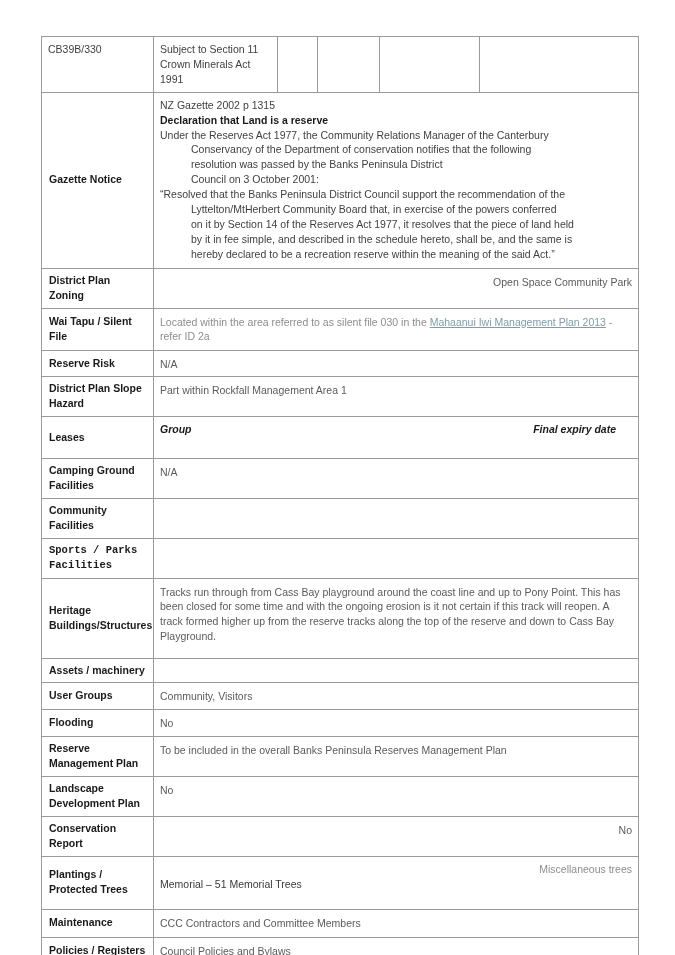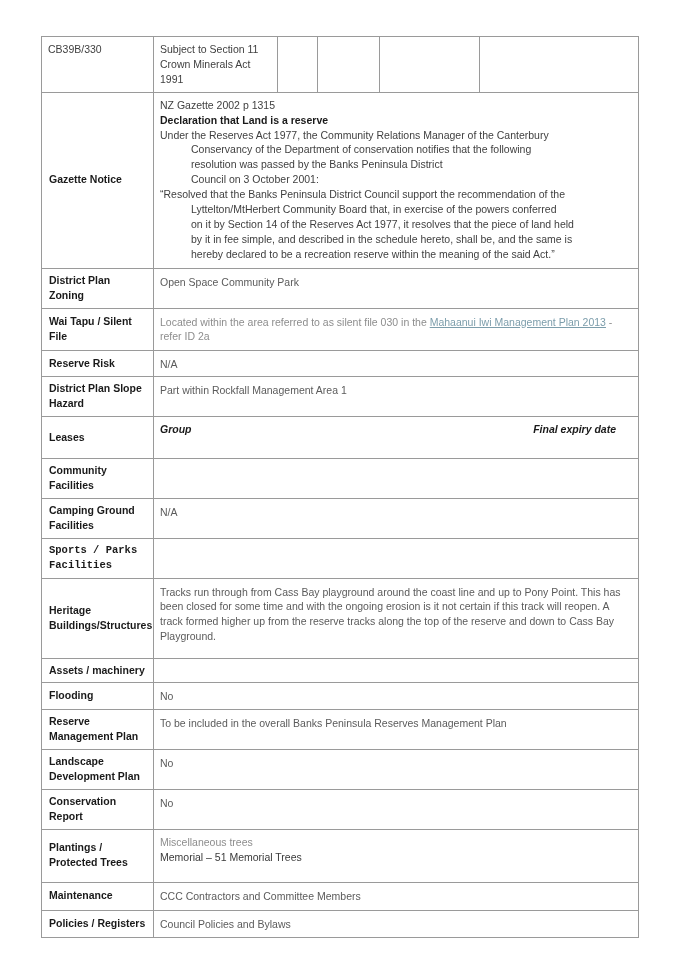--- a/index.html
+++ b/index.html
@@ -82,21 +82,21 @@
     display: flex;
     justify-content: space-between;
     font-weight: bold;
     font-style: italic;
     color: #1a1a1a;
     padding-right: 16px;
   }
   .lease-spacer { height: 16px; }
 
   .mline { display: block; }
-  .gray { color: #8d8d8d; }
+  .gray { color: #8d8d8d; text-align: right; }
   .dark { color: #3a3a3a; }
 
   .multiline-lbl {
     line-height: 1.42;
   }
 </style>
 </head>
 <body>
 
 <div class="page">
@@ -159,42 +159,46 @@
         <tr style="height: 35px;">
           <td class="lbl" style="width: 164px;">Leases</td>
           <td colspan="6" class="val" style="padding-top: 5px;">
             <div class="lease-head">
               <span>Group</span>
               <span>Final expiry date</span>
             </div>
             <div class="lease-spacer"></div>
           </td>
         </tr>
+        <tr style="height: 22px;">
+          <td class="lbl" style="width: 164px;">Camping Ground Facilities</td>
+          <td colspan="6" class="val dark" style="padding-top: 6px;">N/A</td>
+        </tr>
         <tr style="height: 30px;">
           <td class="lbl" style="width: 164px;">Community Facilities</td>
           <td colspan="6" class="val dark" style="padding-top: 6px;"></td>
-        </tr>
-        <tr style="height: 22px;">
-          <td class="lbl" style="width: 164px;">Camping Ground Facilities</td>
-          <td colspan="6" class="val dark" style="padding-top: 6px;">N/A</td>
         </tr>
         <tr style="height: 22px; font-family: Liberation Mono, monospace;">
           <td class="lbl" style="width: 164px;">Sports / Parks Facilities</td>
           <td colspan="6" class="val dark" style="padding-top: 6px;"></td>
         </tr>
         <tr style="height: 80px;">
           <td class="lbl multiline-lbl" style="width: 164px;">
             <span class="mline">Heritage</span>
             <span class="mline">Buildings/Structures</span>
           </td>
           <td colspan="6" class="val dark" style="padding-top: 6px;">Tracks run through from Cass Bay playground around the coast line and up to Pony Point. This has been closed for some time and with the ongoing erosion is it not certain if this track will reopen. A track formed higher up from the reserve tracks along the top of the reserve and down to Cass Bay Playground.</td>
         </tr>
         <tr style="height: 22px;">
           <td class="lbl" style="width: 164px;">Assets / machinery</td>
           <td colspan="6" class="val dark" style="padding-top: 6px;"></td>
+        </tr>
+        <tr style="height: 22px;">
+          <td class="lbl" style="width: 164px;">User Groups</td>
+          <td colspan="6" class="val dark" style="padding-top: 6px;">Community, Visitors</td>
         </tr>
         <tr style="height: 22px;">
           <td class="lbl" style="width: 164px;">Flooding</td>
           <td colspan="6" class="val dark" style="padding-top: 6px;">No</td>
         </tr>
         <tr style="height: 22px;">
           <td class="lbl" style="width: 164px;">Reserve Management Plan</td>
           <td colspan="6" class="val dark" style="padding-top: 6px;">To be included in the overall Banks Peninsula Reserves Management Plan</td>
         </tr>
         <tr style="height: 22px;">

